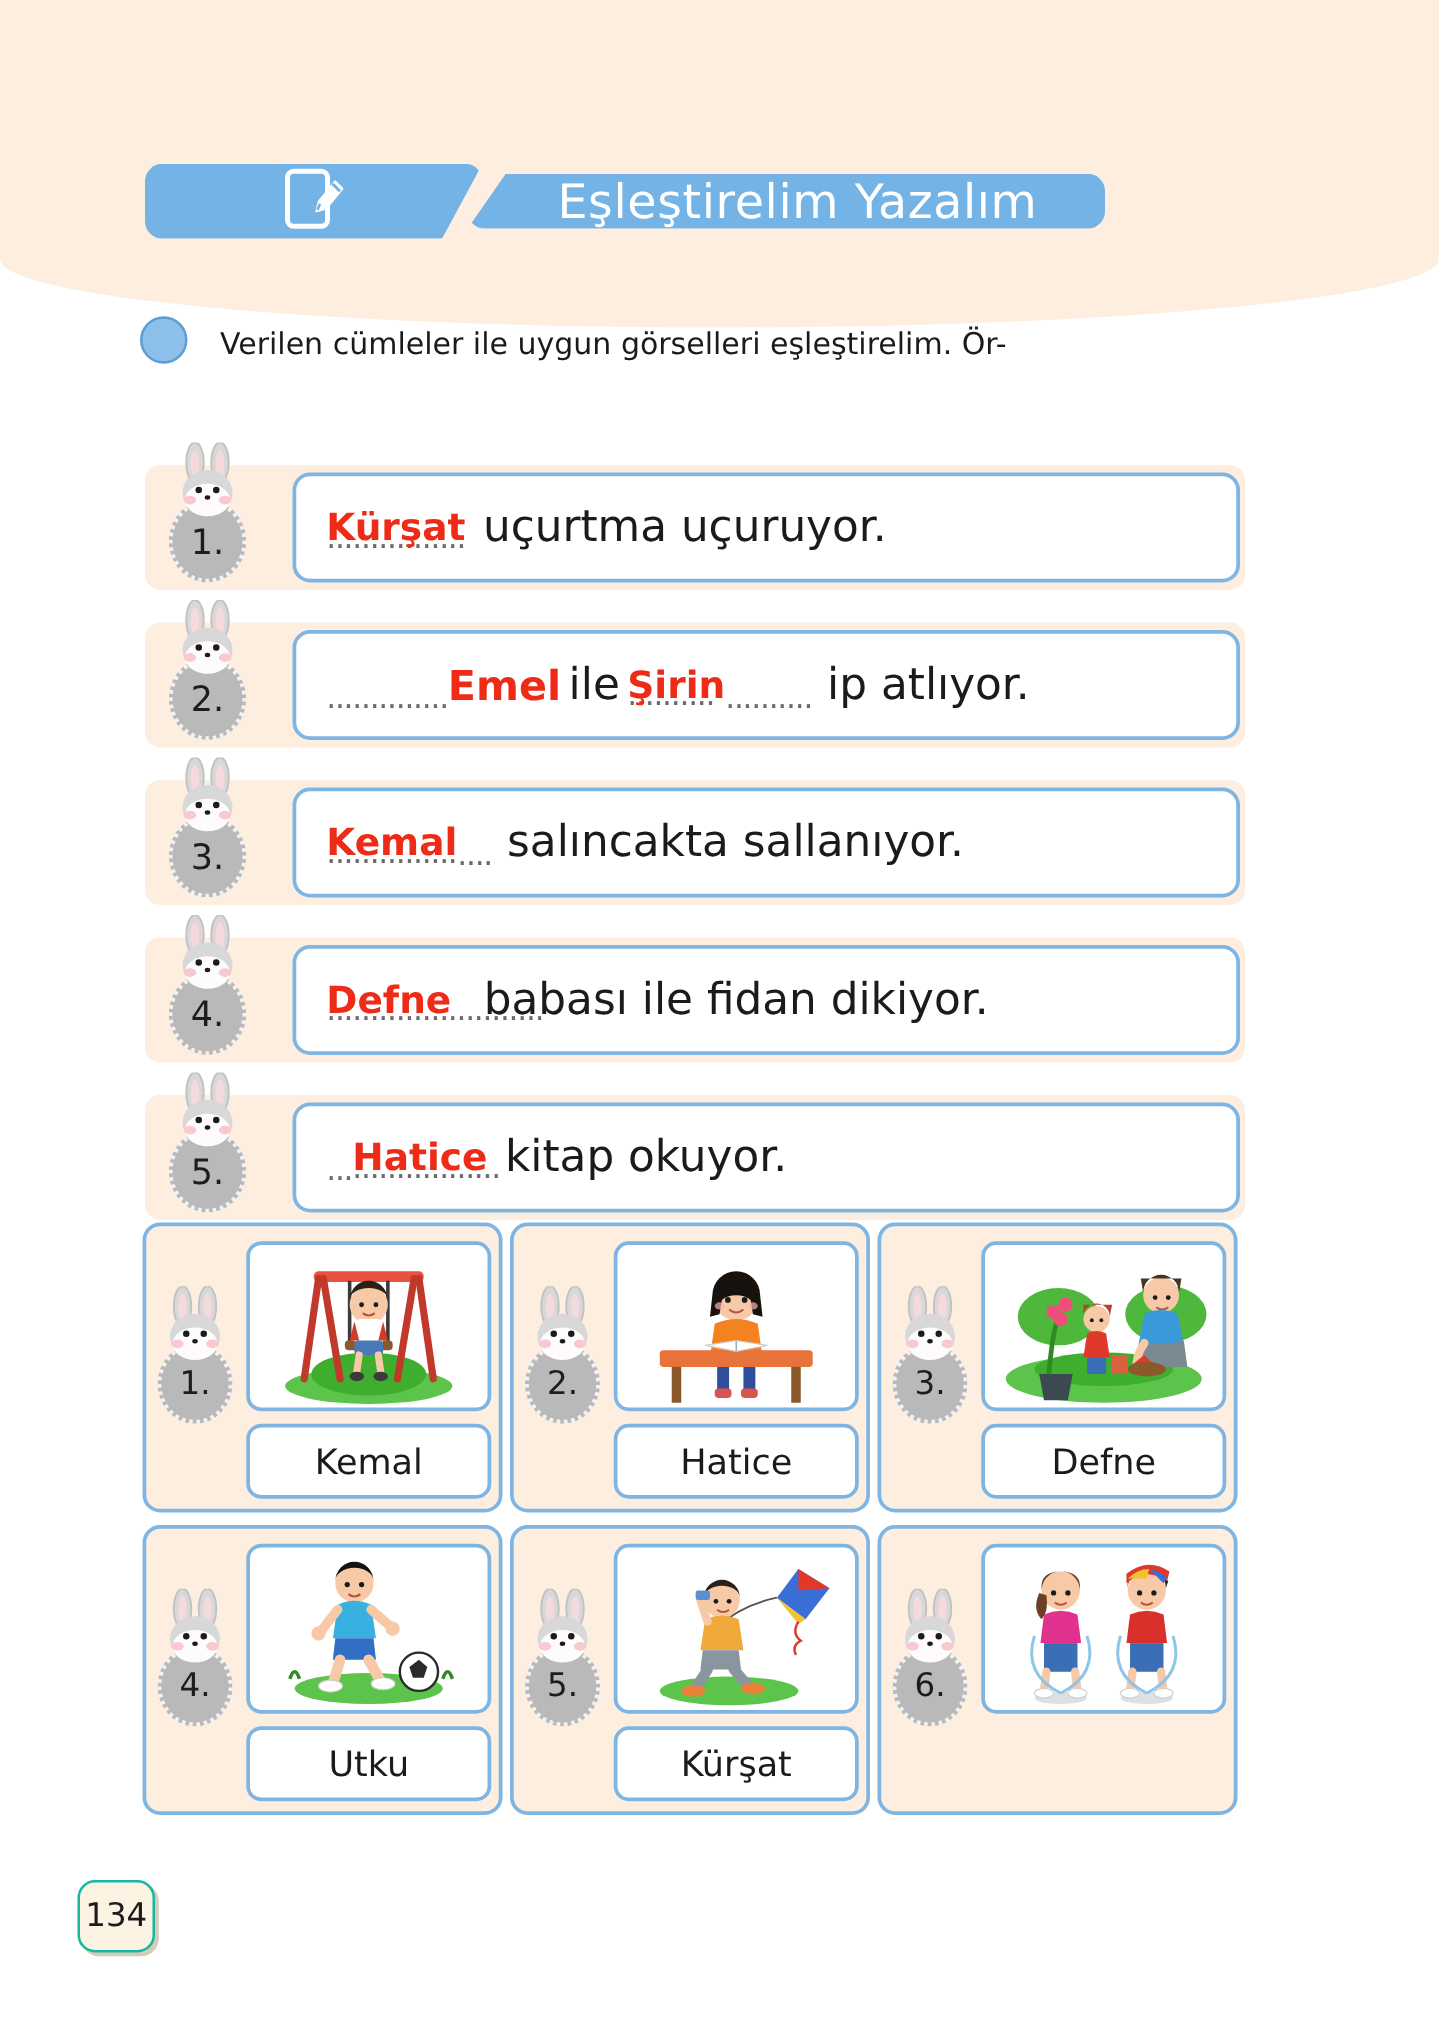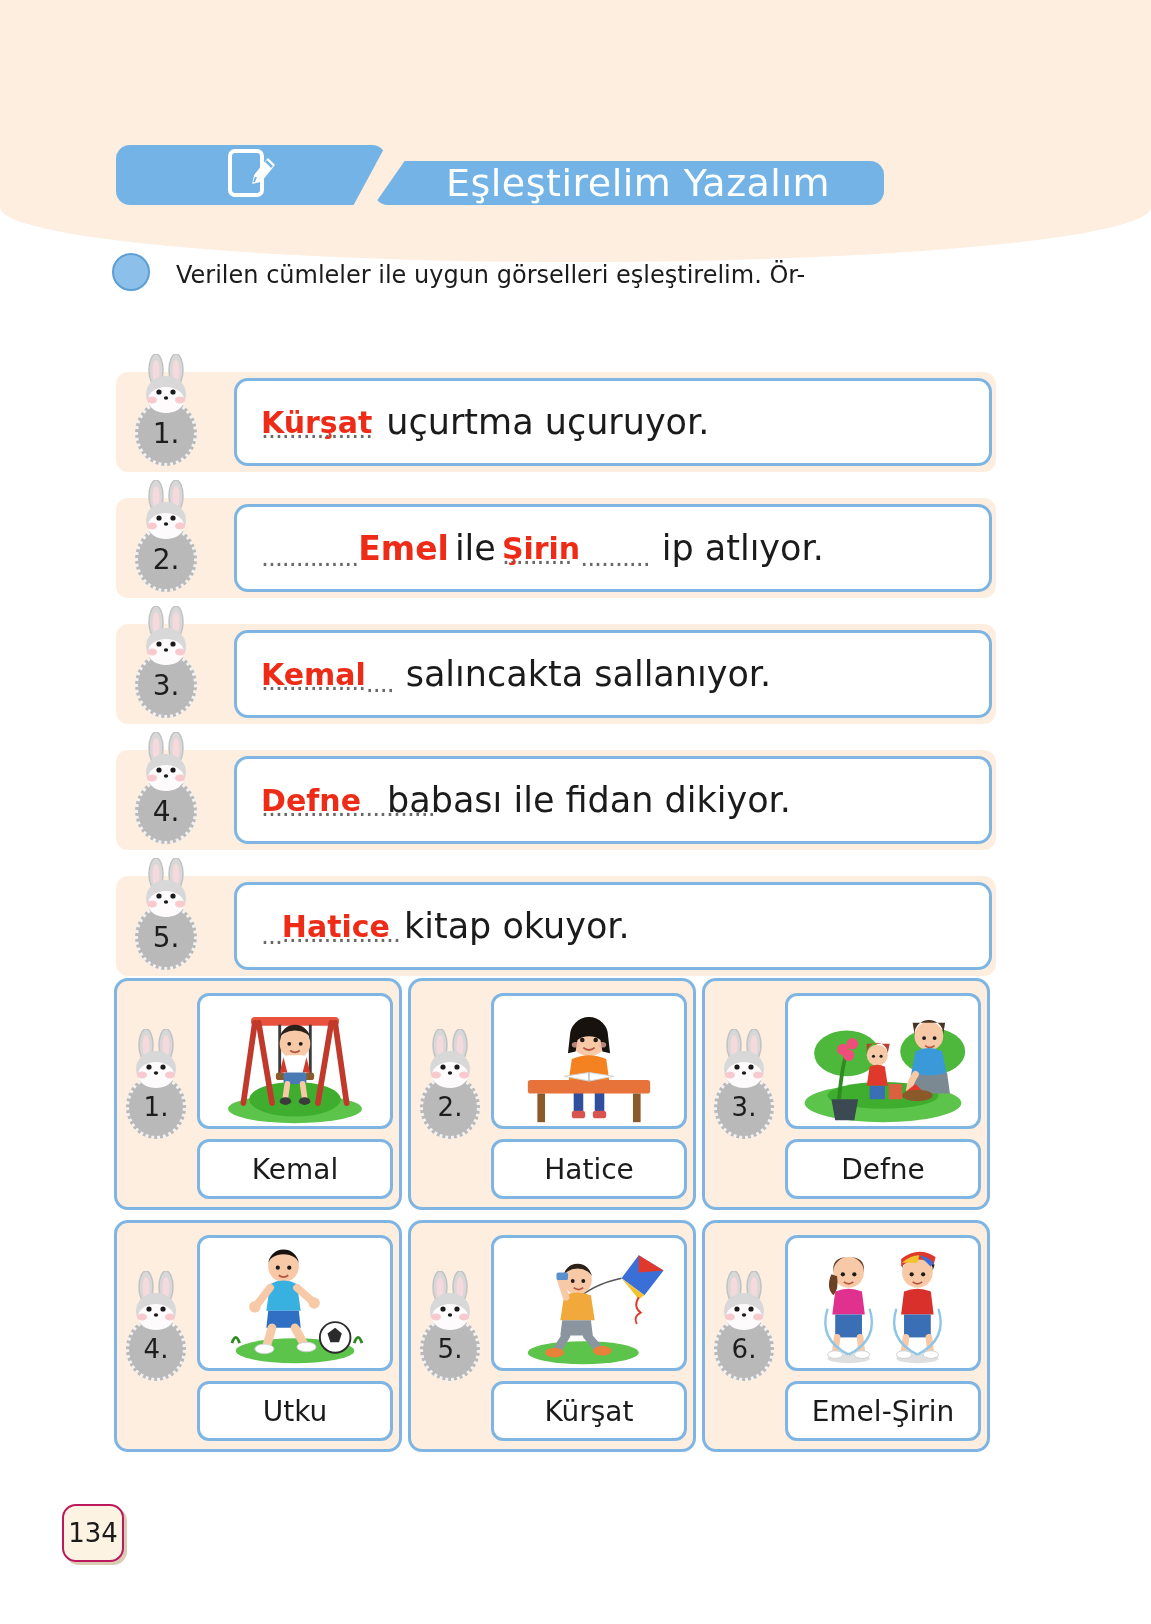--- a/index.html
+++ b/index.html
@@ -28,21 +28,21 @@
     border-bottom-left-radius: 55% 60px;
     border-bottom-right-radius: 55% 60px;
   }
 
   
   .header {
     position: absolute;
     left: 116px; top: 117px;
     height: 88px;
     display: flex;
-    align-items: flex-end;
+    align-items: center;
   }
   .header-icon-tab {
     width: 270px;
     background: #74b3e5;
     border-radius: 14px;
     display: flex;
     align-items: center;
     justify-content: center;
     position: relative;
     clip-path: polygon(0 0, 100% 0, 88% 100%, 0 100%);
@@ -228,21 +228,21 @@
     color: #1b1b1b;
     font-family: "DejaVu Sans", sans-serif;
   }
 
   
   .pagenum {
     position: absolute;
     left: 62px; top: 1504px;
     width: 62px; height: 58px;
     background: #fdf3e2;
-    border: 2px solid #be185d;
+    border: 2px solid #14b8a6;
     border-radius: 14px;
     display: flex;
     align-items: center;
     justify-content: center;
     font-size: 26px;
     color: #1b1b1b;
     box-shadow: 3px 3px 0 #d9cbb4;
   }
 </style>
 </head>
@@ -706,17 +706,16 @@
         <path d="M122 104 l-2 16" stroke="#f7c9a6" stroke-width="7" stroke-linecap="round"></path>
         <path d="M146 104 l2 16" stroke="#f7c9a6" stroke-width="7" stroke-linecap="round"></path>
         <ellipse cx="120" cy="122" rx="8" ry="4" fill="#ffffff" stroke="#cfcfcf"></ellipse>
         <ellipse cx="148" cy="122" rx="8" ry="4" fill="#ffffff" stroke="#cfcfcf"></ellipse>
         <path d="M40 74 q-10 32 22 48" stroke="#8fc6e8" stroke-width="2.5" fill="none"></path>
         <path d="M84 74 q10 32 -22 48" stroke="#8fc6e8" stroke-width="2.5" fill="none"></path>
         <path d="M112 74 q-10 32 22 48" stroke="#8fc6e8" stroke-width="2.5" fill="none"></path>
         <path d="M156 74 q10 32 -22 48" stroke="#8fc6e8" stroke-width="2.5" fill="none"></path>
       </svg>
     </div>
-    <div class="card-label">Emel-Şirin</div>
   </div>
 </div>
 
 <div class="pagenum">134</div>
 
 </body></html>

